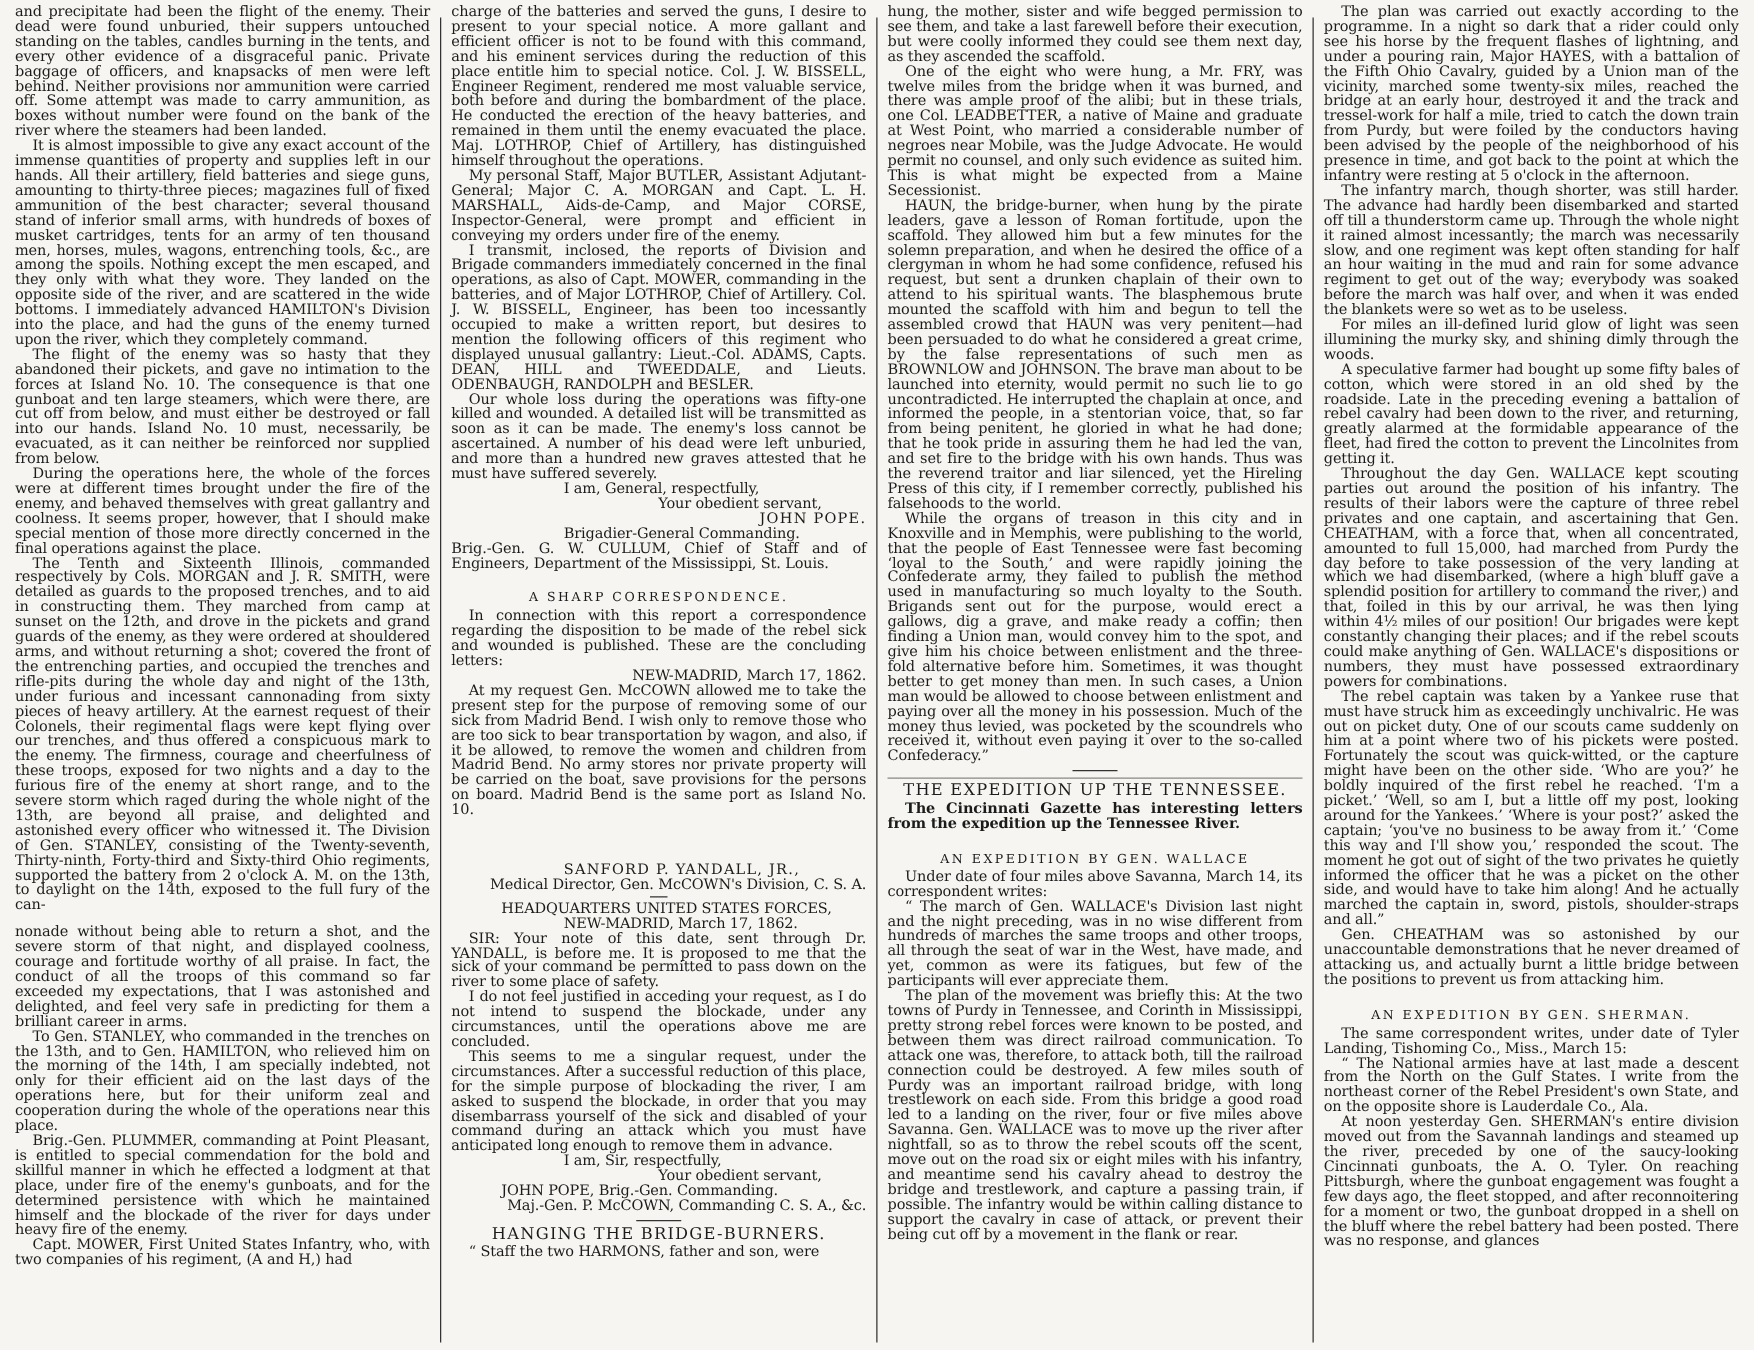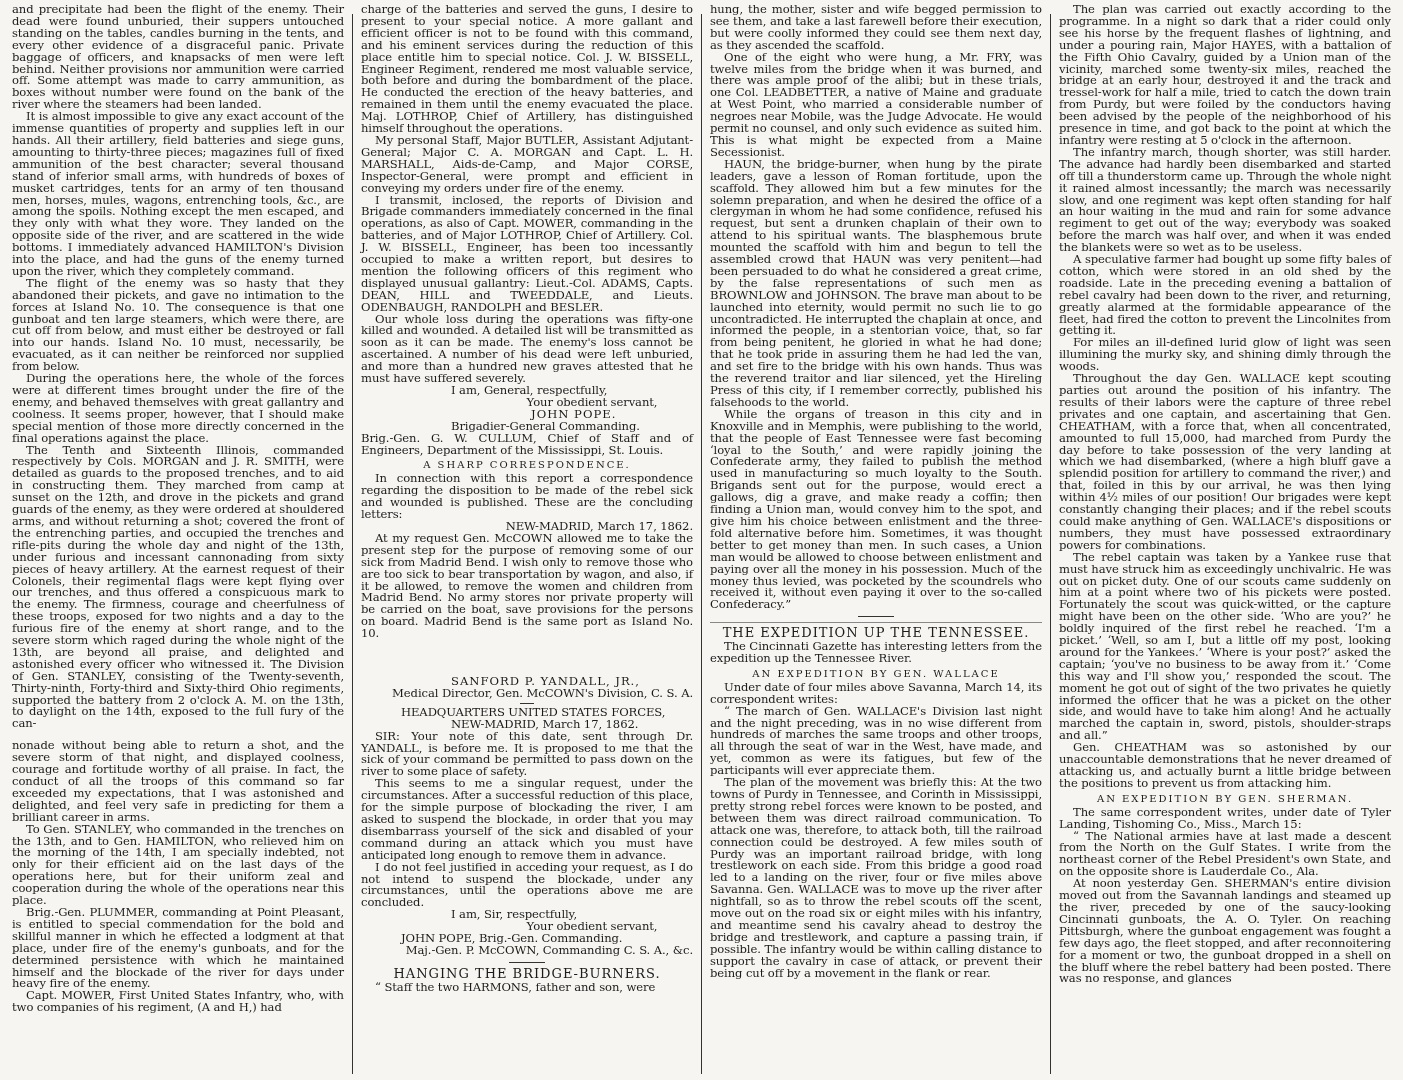--- a/index.html
+++ b/index.html
@@ -25,38 +25,38 @@
   .rule {
     width: 1px; flex: none; background: #333; margin: 10px 2px 6px 2px;
   }
   p { margin: 0; text-indent: 14px; }
   p.noindent { text-indent: 0; }
   .sc { font-variant: small-caps; }
   .right { text-align: right; text-indent: 0; }
   .center { text-align: right; text-indent: 0; }
   .sig1 { padding-left: 90px; text-indent: 0; text-align: left; }
   .sig2 { padding-left: 130px; text-indent: 0; text-align: center; }
-  .sig3 { padding-left: 170px; text-indent: 0; text-align: left; letter-spacing: 1px; }
+  .sig3 { padding-left: 170px; text-indent: 0; text-align: right; letter-spacing: 1px; }
   .sig4 { padding-left: 40px; text-indent: 0; text-align: left; }
   .caps { letter-spacing: 1px; margin-top: 36px; }
   .head {
     text-align: center; text-indent: 0;
     font-weight: normal; font-size: 13px; letter-spacing: 1px;
     margin: 4px 0 2px 0;
   }
   .subhead {
     text-align: center; text-indent: 0;
-    font-size: 10px; letter-spacing: 2px; margin: 3px 0 2px 0;
+    font-size: 10px; letter-spacing: 2px; margin: 17px 0 2px 0;
   }
   .sep {
     width: 36px; height: 1px; background: #333; margin: 5px auto;
   }
   .dash { width: 14px; height: 1px; background: #333; margin: 3px auto; }
   .fullrule { height: 1px; background: #888; margin: 4px 0; }
-  .bold-intro { font-weight: normal; }
+  .bold-intro { font-weight: bold; }
   .break-gap { height: 10px; }
 </style>
 </head>
 <body>
 
 <div class="page">
 
   <div class="col">
     <p class="noindent">and precipitate had been the flight of the enemy. Their dead were found unburied, their suppers untouched standing on the tables, candles burning in the tents, and every other evidence of a disgraceful panic. Private baggage of officers, and knapsacks of men were left behind. Neither provisions nor ammunition were carried off. Some attempt was made to carry ammunition, as boxes without number were found on the bank of the river where the steamers had been landed.</p>
     <p>It is almost impossible to give any exact account of the immense quantities of property and supplies left in our hands. All their artillery, field batteries and siege guns, amounting to thirty-three pieces; magazines full of fixed ammunition of the best character; several thousand stand of inferior small arms, with hundreds of boxes of musket cartridges, tents for an army of ten thousand men, horses, mules, wagons, entrenching tools, &amp;c., are among the spoils. Nothing except the men escaped, and they only with what they wore. They landed on the opposite side of the river, and are scattered in the wide bottoms. I immediately advanced HAMILTON's Division into the place, and had the guns of the enemy turned upon the river, which they completely command.</p>
@@ -85,22 +85,22 @@
     <div class="subhead">A SHARP CORRESPONDENCE.</div>
     <p>In connection with this report a correspondence regarding the disposition to be made of the rebel sick and wounded is published. These are the concluding letters:</p>
     <p class="right">NEW-MADRID, March 17, 1862.</p>
     <p>At my request Gen. McCOWN allowed me to take the present step for the purpose of removing some of our sick from Madrid Bend. I wish only to remove those who are too sick to bear transportation by wagon, and also, if it be allowed, to remove the women and children from Madrid Bend. No army stores nor private property will be carried on the boat, save provisions for the persons on board. Madrid Bend is the same port as Island No. 10.</p>
     <p class="sig1 caps">SANFORD P. YANDALL, JR.,</p>
     <p class="center">Medical Director, Gen. McCOWN's Division, C. S. A.</p>
     <div class="dash"></div>
     <p class="sig4 sc">HEADQUARTERS UNITED STATES FORCES,</p>
     <p class="sig1">NEW-MADRID, March 17, 1862.</p>
     <p>SIR: Your note of this date, sent through Dr. YANDALL, is before me. It is proposed to me that the sick of your command be permitted to pass down on the river to some place of safety.</p>
+    <p>I do not feel justified in acceding your request, as I do not intend to suspend the blockade, under any circumstances, until the operations above me are concluded.</p>
     <p>This seems to me a singular request, under the circumstances. After a successful reduction of this place, for the simple purpose of blockading the river, I am asked to suspend the blockade, in order that you may disembarrass yourself of the sick and disabled of your command during an attack which you must have anticipated long enough to remove them in advance.</p>
-    <p>I do not feel justified in acceding your request, as I do not intend to suspend the blockade, under any circumstances, until the operations above me are concluded.</p>
     <p class="sig1">I am, Sir, respectfully,</p>
     <p class="sig2">Your obedient servant,</p>
     <p class="sig4">JOHN POPE, Brig.-Gen. Commanding.</p>
     <p class="center">Maj.-Gen. P. McCOWN, Commanding C. S. A., &amp;c.</p>
     <div class="sep"></div>
     <div class="head">HANGING THE BRIDGE-BURNERS.</div>
     <p>“ Staff the two HARMONS, father and son, were</p>
   </div>
 
   <div class="rule"></div>
@@ -118,22 +118,22 @@
     <p>Under date of four miles above Savanna, March 14, its correspondent writes:</p>
     <p>“ The march of Gen. WALLACE's Division last night and the night preceding, was in no wise different from hundreds of marches the same troops and other troops, all through the seat of war in the West, have made, and yet, common as were its fatigues, but few of the participants will ever appreciate them.</p>
     <p>The plan of the movement was briefly this: At the two towns of Purdy in Tennessee, and Corinth in Mississippi, pretty strong rebel forces were known to be posted, and between them was direct railroad communication. To attack one was, therefore, to attack both, till the railroad connection could be destroyed. A few miles south of Purdy was an important railroad bridge, with long trestlework on each side. From this bridge a good road led to a landing on the river, four or five miles above Savanna. Gen. WALLACE was to move up the river after nightfall, so as to throw the rebel scouts off the scent, move out on the road six or eight miles with his infantry, and meantime send his cavalry ahead to destroy the bridge and trestlework, and capture a passing train, if possible. The infantry would be within calling distance to support the cavalry in case of attack, or prevent their being cut off by a movement in the flank or rear.</p>
   </div>
 
   <div class="rule"></div>
 
   <div class="col">
     <p>The plan was carried out exactly according to the programme. In a night so dark that a rider could only see his horse by the frequent flashes of lightning, and under a pouring rain, Major HAYES, with a battalion of the Fifth Ohio Cavalry, guided by a Union man of the vicinity, marched some twenty-six miles, reached the bridge at an early hour, destroyed it and the track and tressel-work for half a mile, tried to catch the down train from Purdy, but were foiled by the conductors having been advised by the people of the neighborhood of his presence in time, and got back to the point at which the infantry were resting at 5 o'clock in the afternoon.</p>
     <p>The infantry march, though shorter, was still harder. The advance had hardly been disembarked and started off till a thunderstorm came up. Through the whole night it rained almost incessantly; the march was necessarily slow, and one regiment was kept often standing for half an hour waiting in the mud and rain for some advance regiment to get out of the way; everybody was soaked before the march was half over, and when it was ended the blankets were so wet as to be useless.</p>
+    <p>For miles an ill-defined lurid glow of light was seen illumining the murky sky, and shining dimly through the woods.</p>
     <p>A speculative farmer had bought up some fifty bales of cotton, which were stored in an old shed by the roadside. Late in the preceding evening a battalion of rebel cavalry had been down to the river, and returning, greatly alarmed at the formidable appearance of the fleet, had fired the cotton to prevent the Lincolnites from getting it.</p>
-    <p>For miles an ill-defined lurid glow of light was seen illumining the murky sky, and shining dimly through the woods.</p>
     <p>Throughout the day Gen. WALLACE kept scouting parties out around the position of his infantry. The results of their labors were the capture of three rebel privates and one captain, and ascertaining that Gen. CHEATHAM, with a force that, when all concentrated, amounted to full 15,000, had marched from Purdy the day before to take possession of the very landing at which we had disembarked, (where a high bluff gave a splendid position for artillery to command the river,) and that, foiled in this by our arrival, he was then lying within 4½ miles of our position! Our brigades were kept constantly changing their places; and if the rebel scouts could make anything of Gen. WALLACE's dispositions or numbers, they must have possessed extraordinary powers for combinations.</p>
     <p>The rebel captain was taken by a Yankee ruse that must have struck him as exceedingly unchivalric. He was out on picket duty. One of our scouts came suddenly on him at a point where two of his pickets were posted. Fortunately the scout was quick-witted, or the capture might have been on the other side. ‘Who are you?’ he boldly inquired of the first rebel he reached. ‘I'm a picket.’ ‘Well, so am I, but a little off my post, looking around for the Yankees.’ ‘Where is your post?’ asked the captain; ‘you've no business to be away from it.’ ‘Come this way and I'll show you,’ responded the scout. The moment he got out of sight of the two privates he quietly informed the officer that he was a picket on the other side, and would have to take him along! And he actually marched the captain in, sword, pistols, shoulder-straps and all.”</p>
     <p>Gen. CHEATHAM was so astonished by our unaccountable demonstrations that he never dreamed of attacking us, and actually burnt a little bridge between the positions to prevent us from attacking him.</p>
     <div class="subhead">AN EXPEDITION BY GEN. SHERMAN.</div>
     <p>The same correspondent writes, under date of Tyler Landing, Tishoming Co., Miss., March 15:</p>
     <p>“ The National armies have at last made a descent from the North on the Gulf States. I write from the northeast corner of the Rebel President's own State, and on the opposite shore is Lauderdale Co., Ala.</p>
     <p>At noon yesterday Gen. SHERMAN's entire division moved out from the Savannah landings and steamed up the river, preceded by one of the saucy-looking Cincinnati gunboats, the A. O. Tyler. On reaching Pittsburgh, where the gunboat engagement was fought a few days ago, the fleet stopped, and after reconnoitering for a moment or two, the gunboat dropped in a shell on the bluff where the rebel battery had been posted. There was no response, and glances</p>
   </div>
 
 </div>

